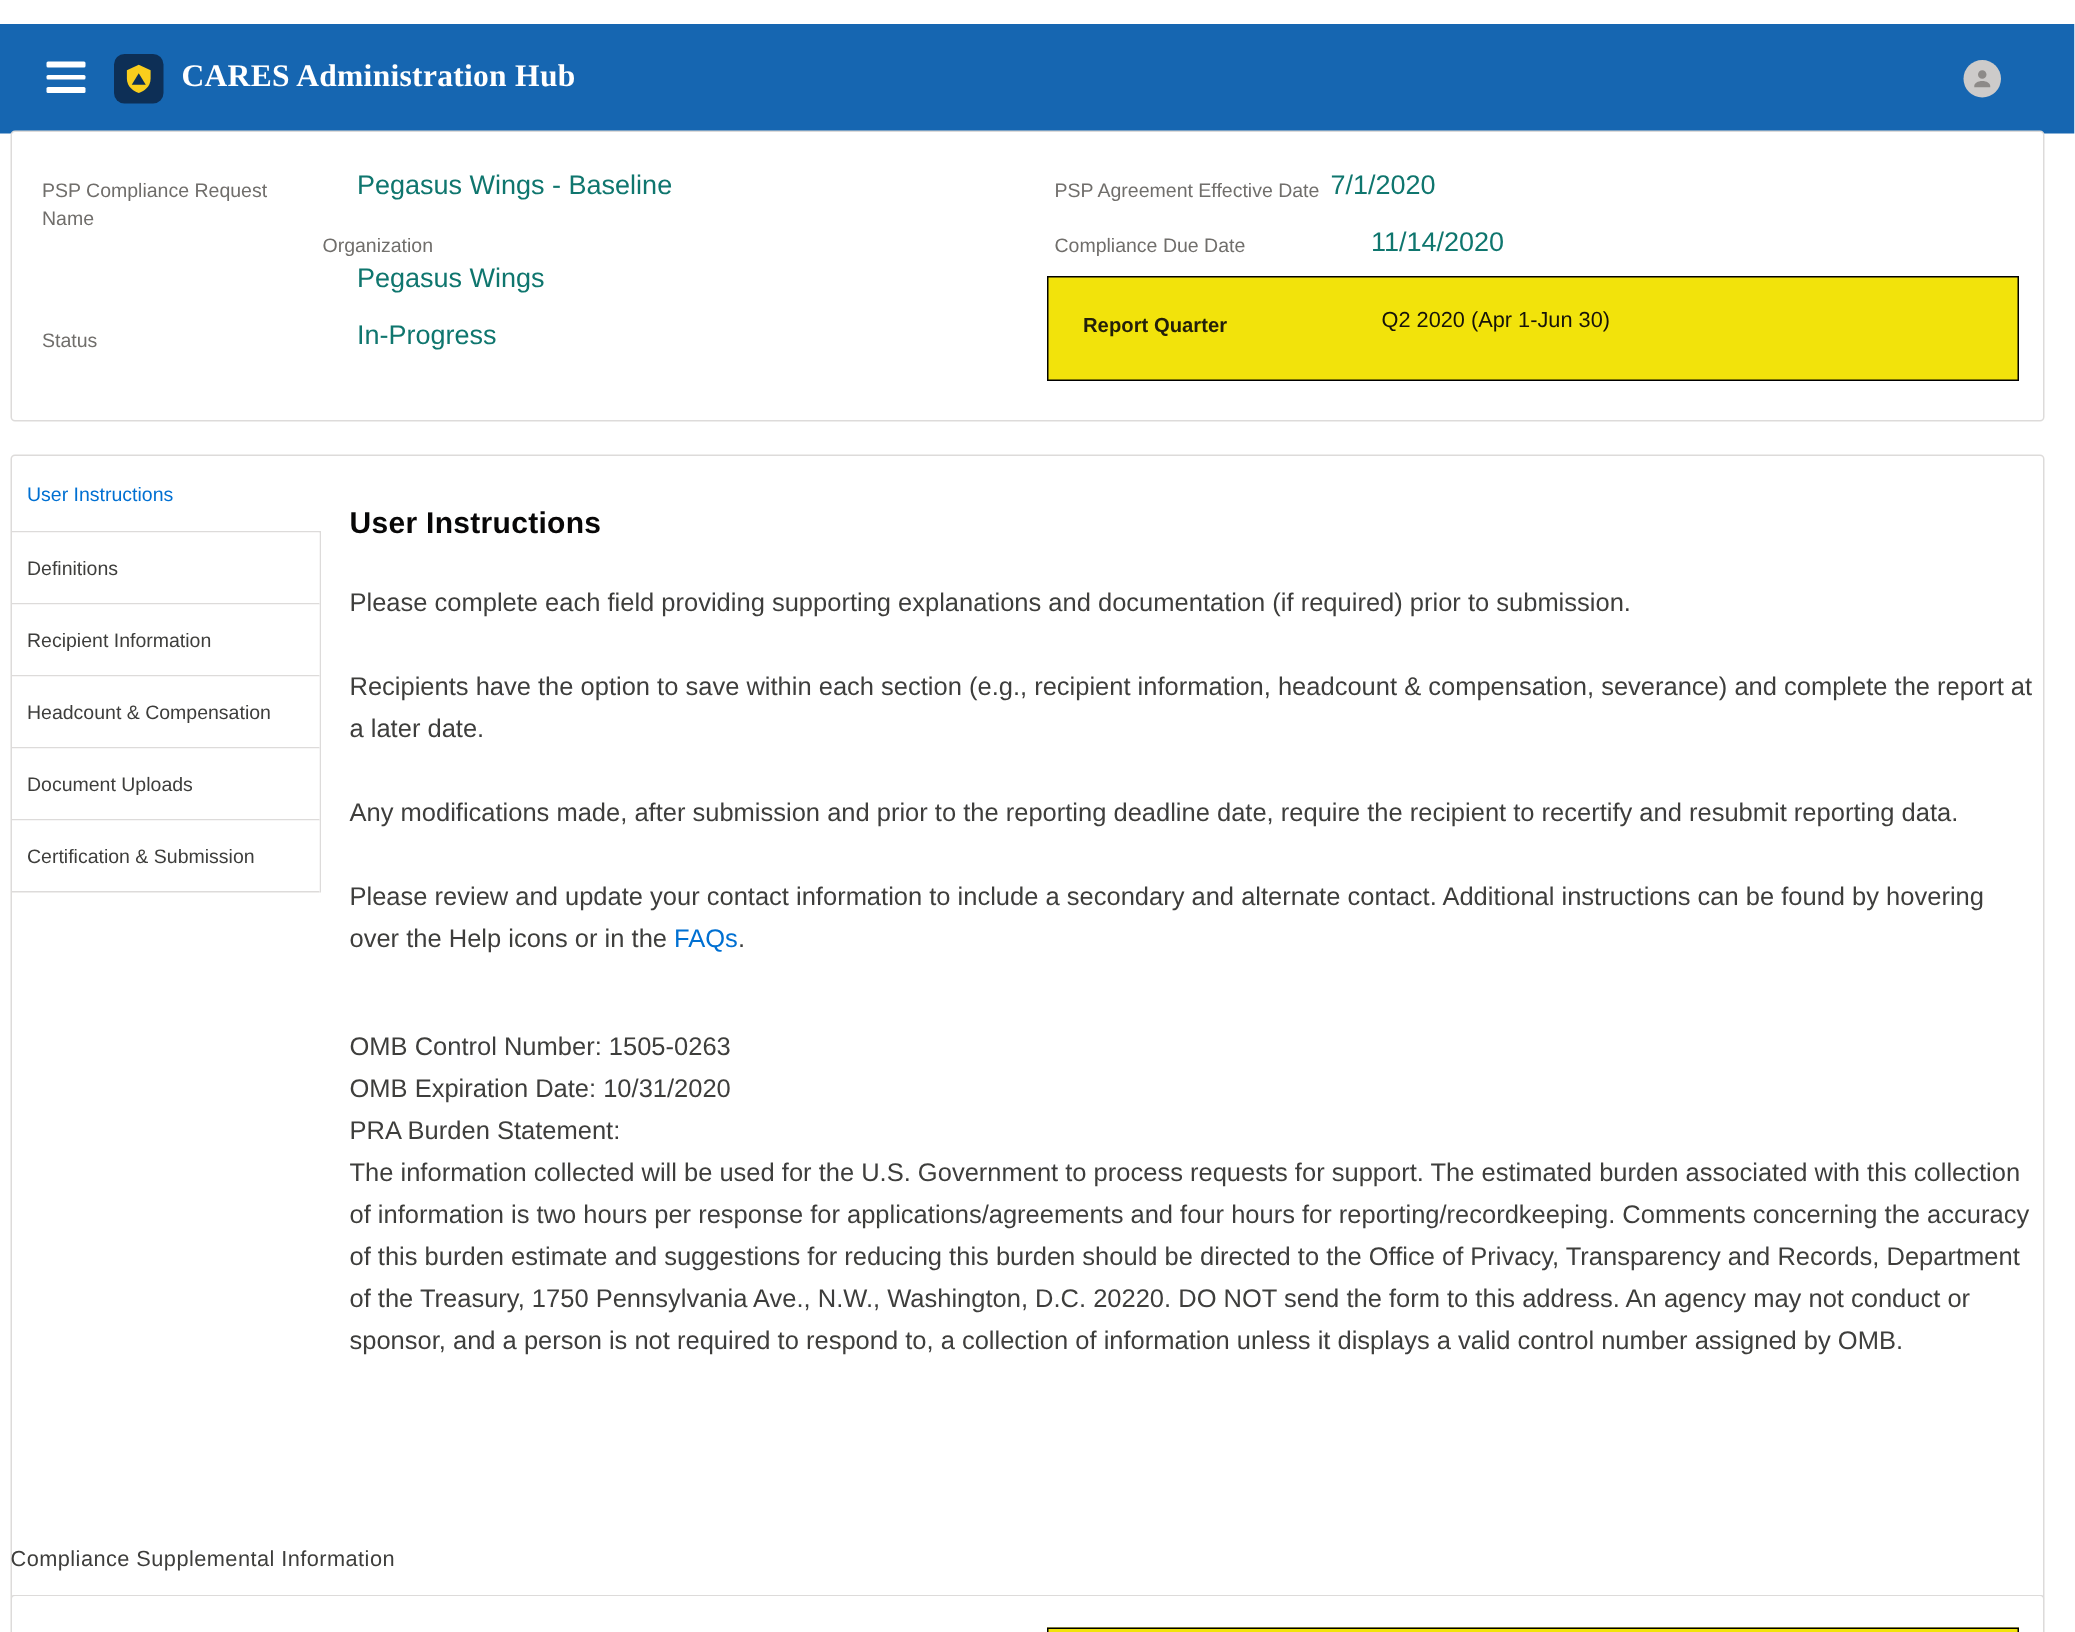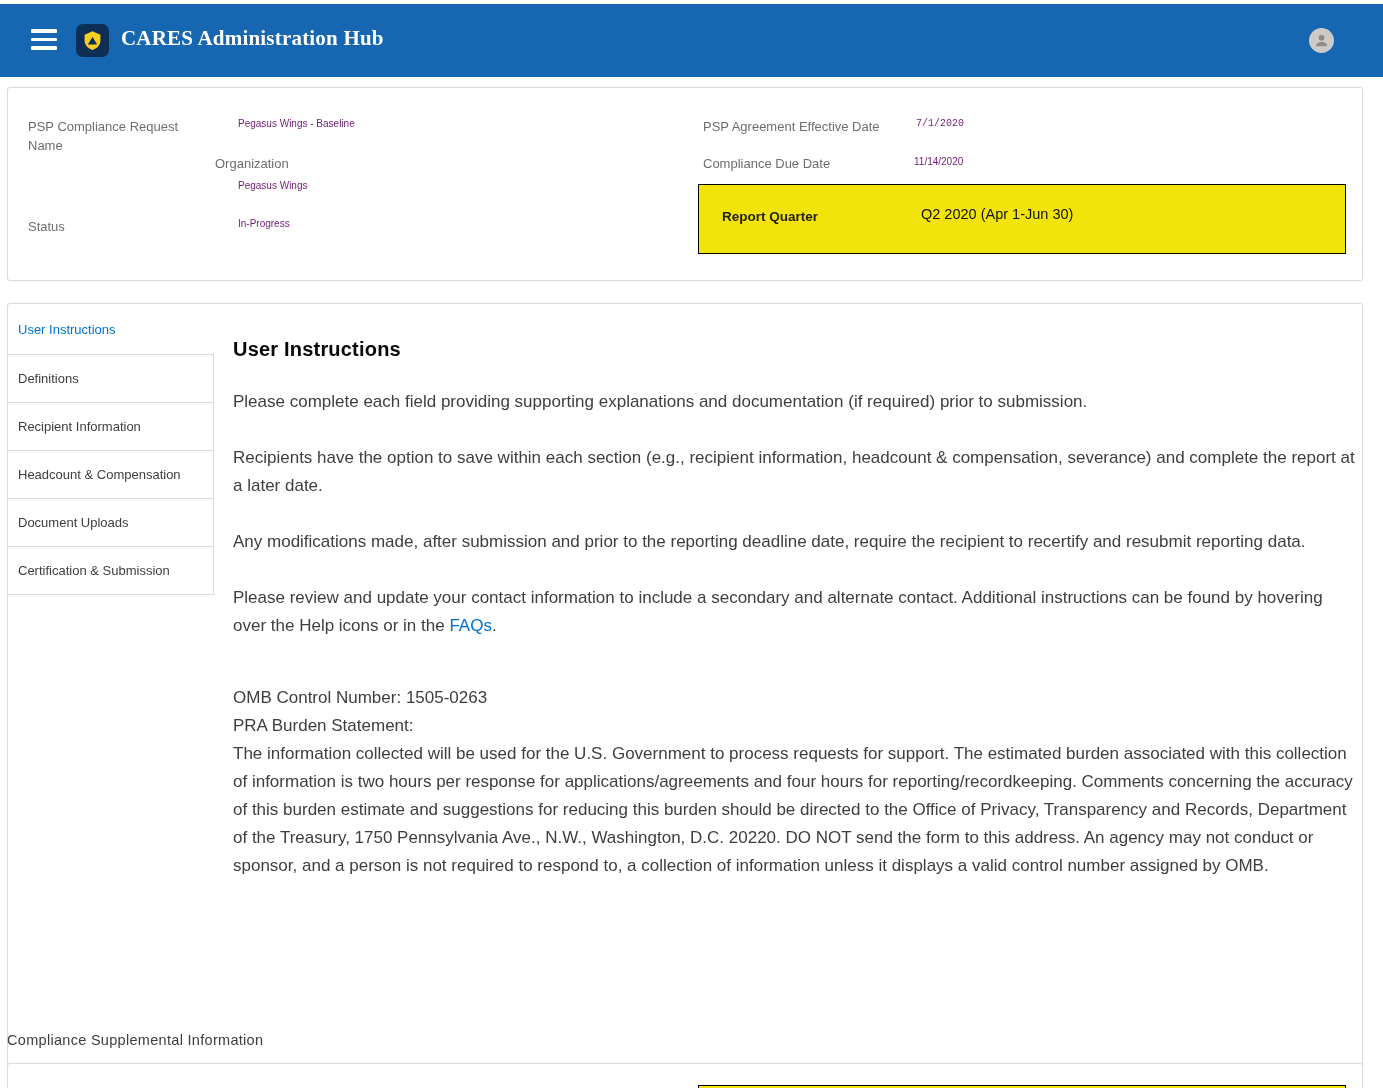--- a/index.html
+++ b/index.html
@@ -11,40 +11,40 @@
     --text-dark:#3e3e3c;
   }
   *{box-sizing:border-box;}
   html,body{margin:0;padding:0;}
   body{
     width:1383px;height:1088px;position:relative;overflow:hidden;
     background:#ffffff;font-family:"Liberation Sans",sans-serif;color:var(--text-dark);
   }
 
   
-  .topbar{position:absolute;top:4px;left:0;width:1383px;height:73px;background:var(--header-blue);text-align:right;}
+  .topbar{position:absolute;top:16px;left:0;width:1383px;height:73px;background:var(--header-blue);text-align:right;}
   .hamburger{position:absolute;left:31px;top:25px;width:26px;height:22px;cursor:pointer;}
   .hamburger span{display:block;width:26px;height:3.5px;background:#fff;border-radius:1px;margin-bottom:5px;}
   .logo{position:absolute;left:76px;top:20px;width:33px;height:33px;background:#0d2f56;border-radius:7px;
         display:flex;align-items:center;justify-content:center;}
   .logo svg{width:23px;height:23px;}
   .app-title{position:absolute;left:121px;top:22px;font-family:"Liberation Serif",serif;
              font-size:21px;font-weight:600;color:#fff;letter-spacing:.2px;}
   .avatar{position:absolute;right:49px;top:24px;width:25px;height:25px;border-radius:50%;
           background:#cdcbca;display:flex;align-items:center;justify-content:center;cursor:pointer;}
   .avatar svg{width:17px;height:17px;fill:#8d8a88;}
 
   
   .card{position:absolute;background:#fff;border:1px solid var(--border-gray);border-radius:3px;}
   .summary-card{left:7px;top:87px;width:1356px;height:194px;}
   .main-card{left:7px;top:303px;width:1356px;height:888px;}
   .partial-card{left:7px;top:1063px;width:1356px;height:60px;border-bottom:none;}
 
   .fld-label{position:absolute;font-size:13px;color:var(--label-gray);line-height:19px;}
-  .fld-value{position:absolute;font-size:10px;color:#701a75;line-height:19px;}
+  .fld-value{position:absolute;font-size:18px;color:#0f766e;line-height:19px;}
 
   
   .rq-box{position:absolute;left:690px;top:96px;width:648px;height:70px;
           background:var(--highlight-yellow);border:1px solid #000;padding-left:41px;}
   .rq-label{position:absolute;left:23px;top:24px;font-size:13.5px;font-weight:700;color:#231f0a;}
   .rq-value{position:absolute;left:222px;top:21px;font-size:14.5px;color:#16130a;}
   .rq-partial{position:absolute;left:690px;top:21px;width:648px;height:20px;
           background:var(--highlight-yellow);border:1px solid #000;}
 
   
@@ -93,21 +93,21 @@
   <div class="fld-label" style="left:20px;top:29px;width:160px;">PSP Compliance Request Name</div>
   <div class="fld-value" style="left:230px;top:26px;">Pegasus Wings - Baseline</div>
 
   <div class="fld-label" style="left:207px;top:66px;">Organization</div>
   <div class="fld-value" style="left:230px;top:88px;">Pegasus Wings</div>
 
   <div class="fld-label" style="left:20px;top:129px;">Status</div>
   <div class="fld-value" style="left:230px;top:126px;">In-Progress</div>
 
   <div class="fld-label" style="left:695px;top:29px;">PSP Agreement Effective Date</div>
-  <div class="fld-value" style="left:908px;top:26px;font-family:Liberation Mono, monospace;">7/1/2020</div>
+  <div class="fld-value" style="left:879px;top:26px;">7/1/2020</div>
 
   <div class="fld-label" style="left:695px;top:66px;">Compliance Due Date</div>
   <div class="fld-value" style="left:906px;top:64px;">11/14/2020</div>
 
   <div class="rq-box">
     <div class="rq-label">Report Quarter</div>
     <div class="rq-value">Q2 2020 (Apr 1-Jun 30)</div>
   </div>
 </div>
 
@@ -127,20 +127,21 @@
     <h1>User Instructions</h1>
 
     <p class="para">Please complete each field providing supporting explanations and documentation (if required) prior to submission.</p>
     <p class="para">Recipients have the option to save within each section (e.g., recipient information, headcount &amp; compensation, severance) and complete the report at a later date.</p>
     <p class="para">Any modifications made, after submission and prior to the reporting deadline date, require the recipient to recertify and resubmit reporting data.</p>
 
     <p class="para contact"><span>Please review and update your contact information to include a secondary and alternate contact. Additional instructions can be found by hovering over the Help icons or in the </span><a class="link">FAQs</a><span>.</span></p>
 
     <div class="omb-block">
       <div>OMB Control Number: 1505-0263</div>
+      <div>OMB Expiration Date: 10/31/2020</div>
       <div>PRA Burden Statement:</div>
       <div>The information collected will be used for the U.S. Government to process requests for support. The estimated burden associated with this collection of information is two hours per response for applications/agreements and four hours for reporting/recordkeeping. Comments concerning the accuracy of this burden estimate and suggestions for reducing this burden should be directed to the Office of Privacy, Transparency and Records, Department of the Treasury, 1750 Pennsylvania Ave., N.W., Washington, D.C. 20220. DO NOT send the form to this address. An agency may not conduct or sponsor, and a person is not required to respond to, a collection of information unless it displays a valid control number assigned by OMB.</div>
     </div>
   </div>
 </div>
 
 <div class="supp-title">Compliance Supplemental Information</div>
 
 <div class="card partial-card">
   <div class="rq-partial"></div>

